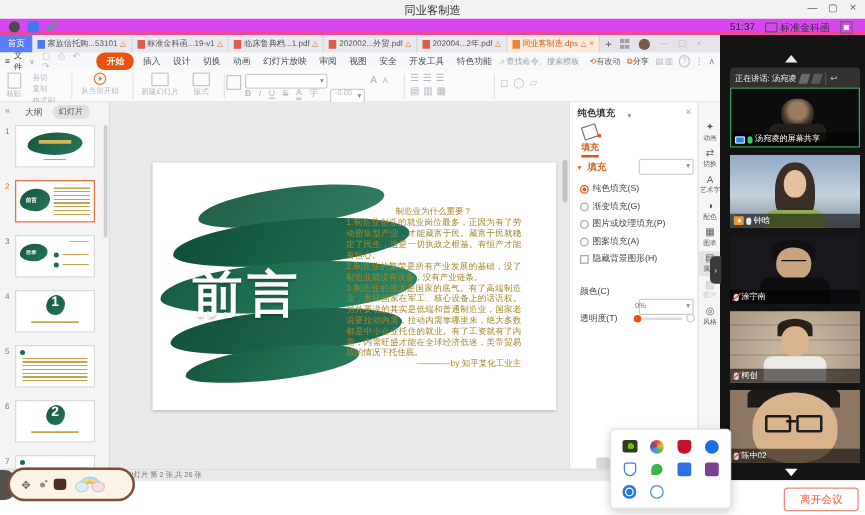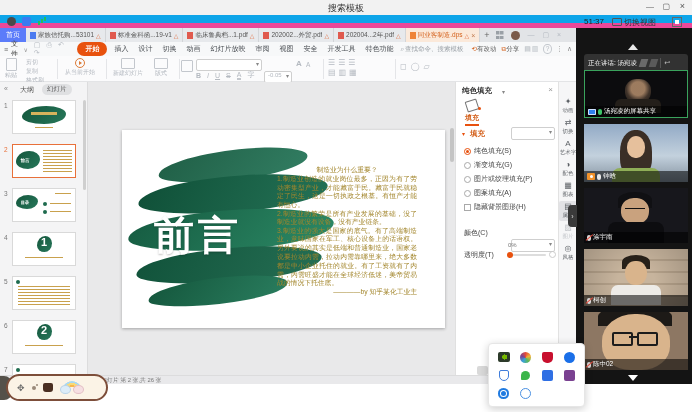--- a/index.html
+++ b/index.html
@@ -52,33 +52,33 @@
   .mic.off::after{content:"";position:absolute;left:-2px;top:2.5px;width:9px;height:1.4px;background:#e84b3c;transform:rotate(-40deg);}
   .moreglyph::after{content:"⋮";}
   .collapse::after{content:"∧";}
 </style>
 </head>
 <body>
 
 <div id="app">
 
   <div class="abs" style="left:0;top:0;width:692px;height:15px;background:#f2f2f2;">
-    <div class="abs f9" style="left:0;right:0;top:2px;text-align:center;color:#333;">搜索模板</div>
+    <div class="abs f9" style="left:0;right:0;top:2px;text-align:center;color:#333;">同业客制造</div>
     <span class="abs f8" style="right:38px;top:2px;color:#555;">—</span>
     <span class="abs f8" style="right:22px;top:2px;color:#555;">▢</span>
     <span class="abs f9" style="right:7px;top:1px;color:#555;">×</span>
   </div>
 
-  <div class="abs" style="left:0;top:15px;width:692px;height:13px;background:#0ea5e9;border-bottom:5px solid #ec4899;box-sizing:border-box;">
+  <div class="abs" style="left:0;top:15px;width:692px;height:13px;background:#d946ef;border-bottom:3px solid #ec4899;box-sizing:border-box;">
     <span class="abs" style="left:7px;top:2px;width:9px;height:9px;border-radius:50%;background:#4a4a4a;"></span>
     <span class="abs" style="left:22px;top:2px;width:9px;height:9px;border-radius:2px;background:#3b7af0;"></span>
     <span class="abs" style="left:38px;top:6px;width:2px;height:4px;background:#21c05c;box-shadow:3px -2px 0 #21c05c,6px -4px 0 #21c05c;"></span>
     <span class="abs f8" style="left:584px;top:2px;color:#222;">51:37</span>
     <span class="abs" style="left:612px;top:3px;width:8px;height:6px;border:1px solid #555;border-radius:1px;"></span>
-    <span class="abs f8" style="left:624px;top:2px;color:#333;">切换视图</span>
+    <span class="abs f8" style="left:624px;top:2px;color:#333;">标准金科函</span>
     <span class="abs" style="left:672px;top:2px;width:8px;height:8px;border:1px solid #666;background:linear-gradient(#fdfdfd,#fdfdfd) 2px 2px/4px 4px no-repeat;"></span>
   </div>
 
   <div class="abs" style="left:0;top:28px;width:576px;height:356px;background:#f5f6f7;">
 
     <div class="abs row" style="left:0;top:0;width:576px;height:14px;background:#e2e4e7;">
       <div class="f7" style="width:26px;height:14px;background:#5b7cfa;color:#fff;display:flex;align-items:center;justify-content:center;">首页</div>
       <div class="doctab">
           <span class="abs0" style="width:6px;height:7px;background:#4a7af0;flex:none;"></span>
           <span class="ellipsis">家族信托购...53101</span>
@@ -459,14 +459,18 @@
     <span class="f9" style="color:#6a6a6a;">✥</span>
     <span style="width:4px;height:4px;background:#9a8a7a;border-radius:50%;box-shadow:3px -3px 0 -1px #9a8a7a;"></span>
     <span style="width:10px;height:9px;background:#4a2f22;border-radius:2px 2px 3px 3px;"></span>
     <span style="position:relative;width:24px;height:13px;">
       <i style="position:absolute;left:2px;top:0;width:20px;height:20px;border-radius:50%;background:radial-gradient(circle at 50% 50%,#fbf3e6 0 4px,#f8b64c 4px 6px,#f9d976 6px 8px,#a8d8f0 8px 10px,transparent 10px);clip-path:inset(0 0 50% 0);"></i>
       <i style="position:absolute;left:0;bottom:0;width:9px;height:7px;border-radius:50%;background:#dcecf8;border:1px solid #b9d3e8;"></i>
       <i style="position:absolute;right:0;bottom:0;width:9px;height:7px;border-radius:50%;background:#f6dfe2;border:1px solid #e3bfc6;"></i>
     </span>
   </div>
 
+  <div class="abs" style="left:0;top:384px;width:692px;height:28px;background:#ffffff;border-top:1px solid #ececec;box-sizing:border-box;z-index:5;">
+
+    <div class="abs" style="left:627px;top:5px;width:58px;height:17px;border:1px solid #f0897a;border-radius:3px;color:#e9573d;font-size:8.5px;display:flex;align-items:center;justify-content:center;background:#fff;">离开会议</div>
+  </div>
 
 </div>
 
 </body></html>

